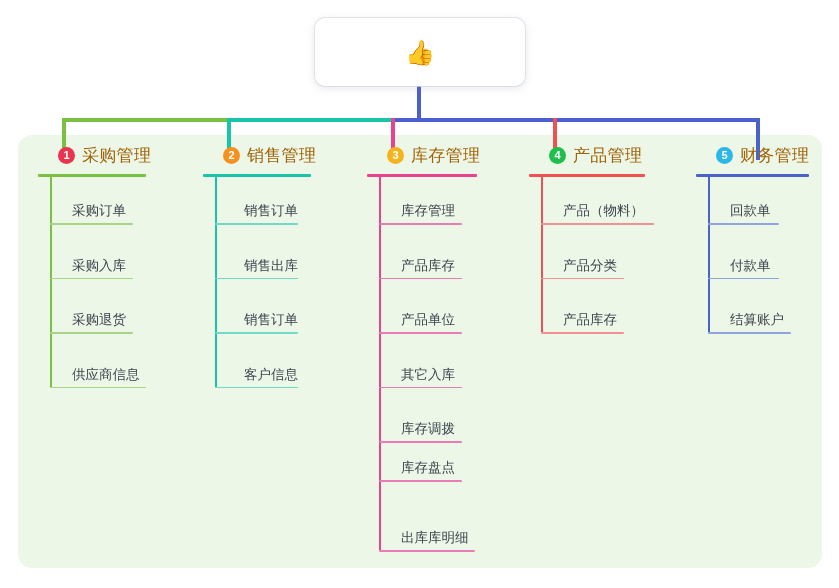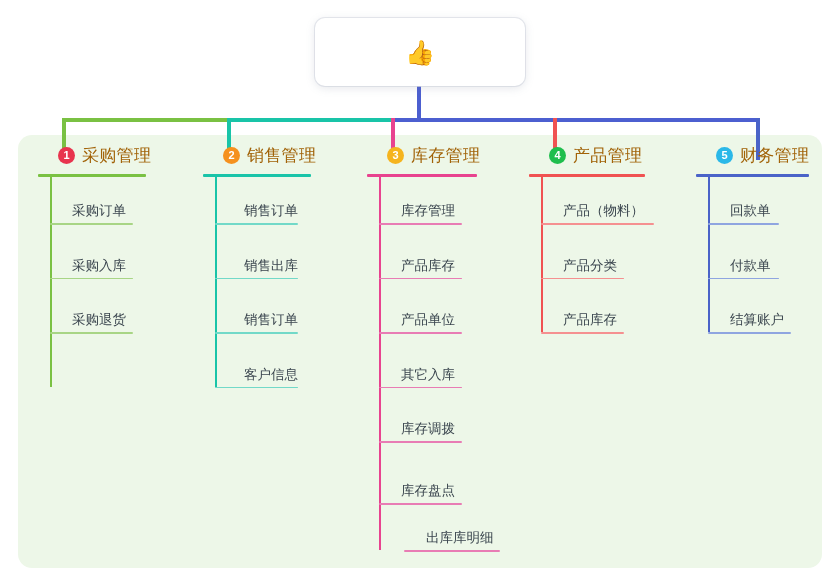--- a/index.html
+++ b/index.html
@@ -194,20 +194,24 @@
             <div class="leaf-rule" style="width: 83px; background: rgb(168, 213, 133);"></div>
           </div>
           <div class="leaf" style="top: 78.5px;">
             <div class="leaf-label">采购入库</div>
             <div class="leaf-rule" style="width: 83px; background: rgb(168, 213, 133);"></div>
           </div>
           <div class="leaf" style="top: 133px;">
             <div class="leaf-label">采购退货</div>
             <div class="leaf-rule" style="width: 83px; background: rgb(168, 213, 133);"></div>
           </div>
+          <div class="leaf" style="top: 187.5px;">
+            <div class="leaf-label">供应商信息</div>
+            <div class="leaf-rule" style="width: 96px; background: rgb(168, 213, 133);"></div>
+          </div>
         </div>
       </div>
       <div class="col" style="left: 203px;">
         <div class="col-head" style="padding-left: 20px;">
           <span class="badge" style="background: rgb(245, 145, 30);">2</span>
           <span class="col-title">销售管理</span>
         </div>
         <div class="head-rule" style="width: 108px; background: rgb(25, 196, 168);"></div>
         <div class="col-body" style="height: 242px; text-align: right;">
           <div class="spine" style="background: rgb(25, 196, 168); height: 209.5px;"></div>
@@ -250,25 +254,25 @@
             <div class="leaf-rule" style="width: 83px; background: rgb(232, 124, 180);"></div>
           </div>
           <div class="leaf" style="top: 187.5px;">
             <div class="leaf-label">其它入库</div>
             <div class="leaf-rule" style="width: 83px; background: rgb(232, 124, 180);"></div>
           </div>
           <div class="leaf" style="top: 242px;">
             <div class="leaf-label">库存调拨</div>
             <div class="leaf-rule" style="width: 83px; background: rgb(232, 124, 180);"></div>
           </div>
-          <div class="leaf" style="top: 304px;">
+          <div class="leaf" style="top: 281px;">
             <div class="leaf-label">库存盘点</div>
             <div class="leaf-rule" style="width: 83px; background: rgb(232, 124, 180);"></div>
           </div>
-          <div class="leaf" style="top: 351px; padding-left: 25px;">
+          <div class="leaf" style="top: 351px;">
             <div class="leaf-label">出库库明细</div>
             <div class="leaf-rule" style="width: 96px; background: rgb(232, 124, 180);"></div>
           </div>
         </div>
       </div>
       <div class="col" style="left: 529px;">
         <div class="col-head" style="padding-left: 20px;">
           <span class="badge" style="background: rgb(31, 190, 77);">4</span>
           <span class="col-title">产品管理</span>
         </div>

